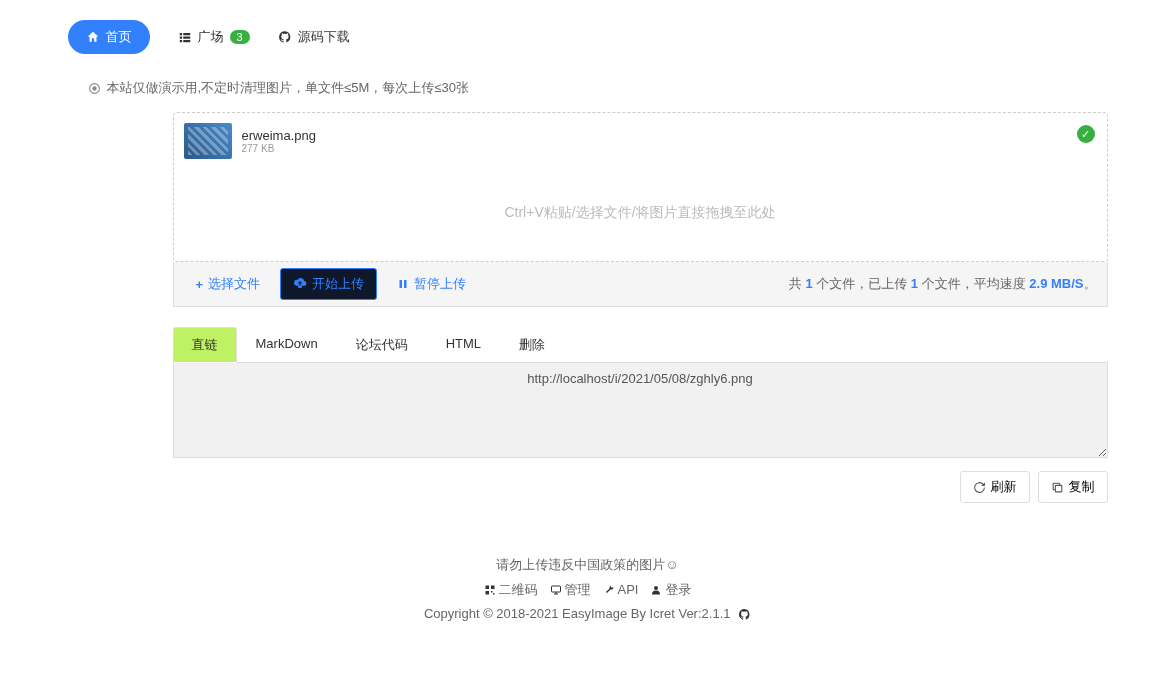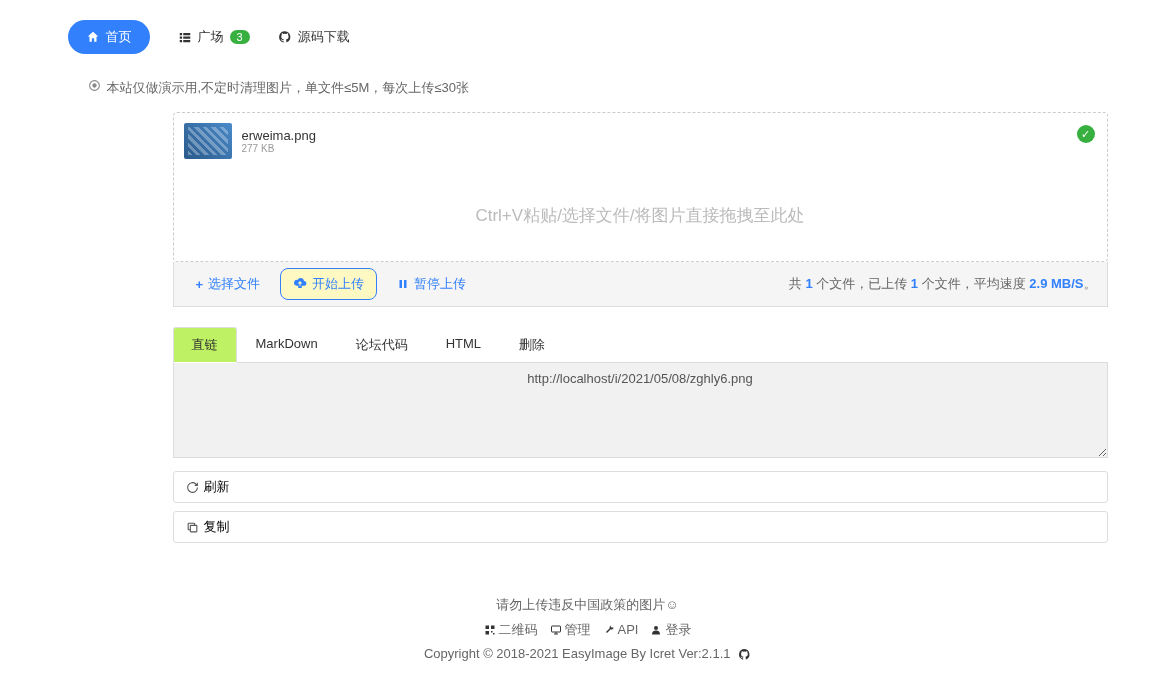--- a/index.html
+++ b/index.html
@@ -2,40 +2,40 @@
 <html><head>
 <meta charset="utf-8">
 <style>
 * { box-sizing: border-box; margin: 0; padding: 0; }
 body { font-family: "Microsoft YaHei", Arial, sans-serif; font-size: 13px; color: #333; background: #fff; }
 .container { width: 1100px; margin: 0 auto; padding: 20px 30px; }
 .nav { display: flex; align-items: center; gap: 28px; margin-bottom: 25px; }
 .nav-home { background: #3280fc; color: #fff; border-radius: 20px; padding: 8px 18px; display: flex; align-items: center; gap: 6px; cursor: pointer; }
 .nav-item { display: flex; align-items: center; gap: 6px; color: #333; cursor: pointer; }
 .badge { background: #38b03f; color: #fff; border-radius: 10px; padding: 1px 7px; font-size: 11px; }
-.notice { color: #666; margin-bottom: 15px; display: flex; align-items: flex-start; gap: 6px; margin-left: 20px; }
+.notice { color: #666; margin-bottom: 15px; display: flex; align-items: center; gap: 6px; margin-left: 20px; }
 .upload-box { border: 1px dashed #ccc; border-radius: 4px; margin-left: 105px; padding: 10px; position: relative; min-height: 150px; }
 .file-item { display: flex; align-items: center; gap: 10px; }
 .thumb { width: 48px; height: 36px; background: linear-gradient(45deg, #2a5a8a, #4a8aca); border-radius: 2px; position: relative; }
 .thumb::after { content: ""; position: absolute; inset: 4px; background: repeating-linear-gradient(45deg, rgba(255,255,255,0.3) 0 3px, transparent 3px 6px); }
 .file-info .fname { color: #333; }
 .file-info .fsize { color: #999; font-size: 10px; }
 .success-icon { position: absolute; right: 12px; top: 12px; width: 18px; height: 18px; background: #38b03f; border-radius: 50%; display: flex; align-items: center; justify-content: center; color: #fff; font-size: 11px; }
-.drop-hint { text-align: center; color: #bbb; margin-top: 45px; font-size: 17px; }
+.drop-hint { text-align: center; color: #bbb; margin-top: 45px; font-size: 14px; }
 .toolbar { margin-left: 105px; display: flex; align-items: center; background: #f5f5f5; border: 1px solid #ddd; border-top: none; padding: 6px 10px; }
 .btn { border: 1px solid #ddd; background: #fff; padding: 6px 12px; border-radius: 3px; cursor: pointer; display: inline-flex; align-items: center; gap: 5px; font-size: 13px; }
-.btn-active { border-color: #3280fc; color: #3280fc; background: #fef9c3; border-radius: 8px; }
+.btn-active { border-color: #3280fc; color: #3280fc; background: #0f172a; }
 .btn-link { border: none; background: none; color: #3280fc; }
 .toolbar-status { margin-left: auto; color: #666; font-size: 13px; }
 .toolbar-status b { color: #3280fc; }
 .tabs { margin-left: 105px; margin-top: 20px; display: flex; border-bottom: 1px solid #ddd; }
 .tab { padding: 8px 18px; cursor: pointer; color: #333; border: 1px solid transparent; border-bottom: none; margin-bottom: -1px; }
 .tab.active { border-color: #ddd; border-bottom: 1px solid #fff; background: #bef264; border-radius: 3px 3px 0 0; text-align: center; }
 .textarea { margin-left: 105px; width: calc(100% - 105px); height: 95px; border: 1px solid #ddd; border-top: none; background: #f1f1f1; padding: 8px; text-align: center; color: #555; resize: both; font-family: inherit; font-size: 13px; }
-.actions { margin-left: 105px; display: flex; justify-content: flex-end; gap: 8px; margin-top: 10px; flex-direction: column; }
+.actions { margin-left: 105px; display: flex; justify-content: flex-end; gap: 8px; margin-top: 10px; }
 .footer { text-align: center; margin-top: 50px; color: #666; font-size: 13px; line-height: 1.9; }
 .footer-links { display: flex; justify-content: center; gap: 12px; align-items: center; }
 .footer-links span { display: flex; align-items: center; gap: 3px; cursor: pointer; }
 .icon { display: inline-block; }
 svg { display: block; }
 </style>
 </head>
 <body>
 
 <div class="container">

